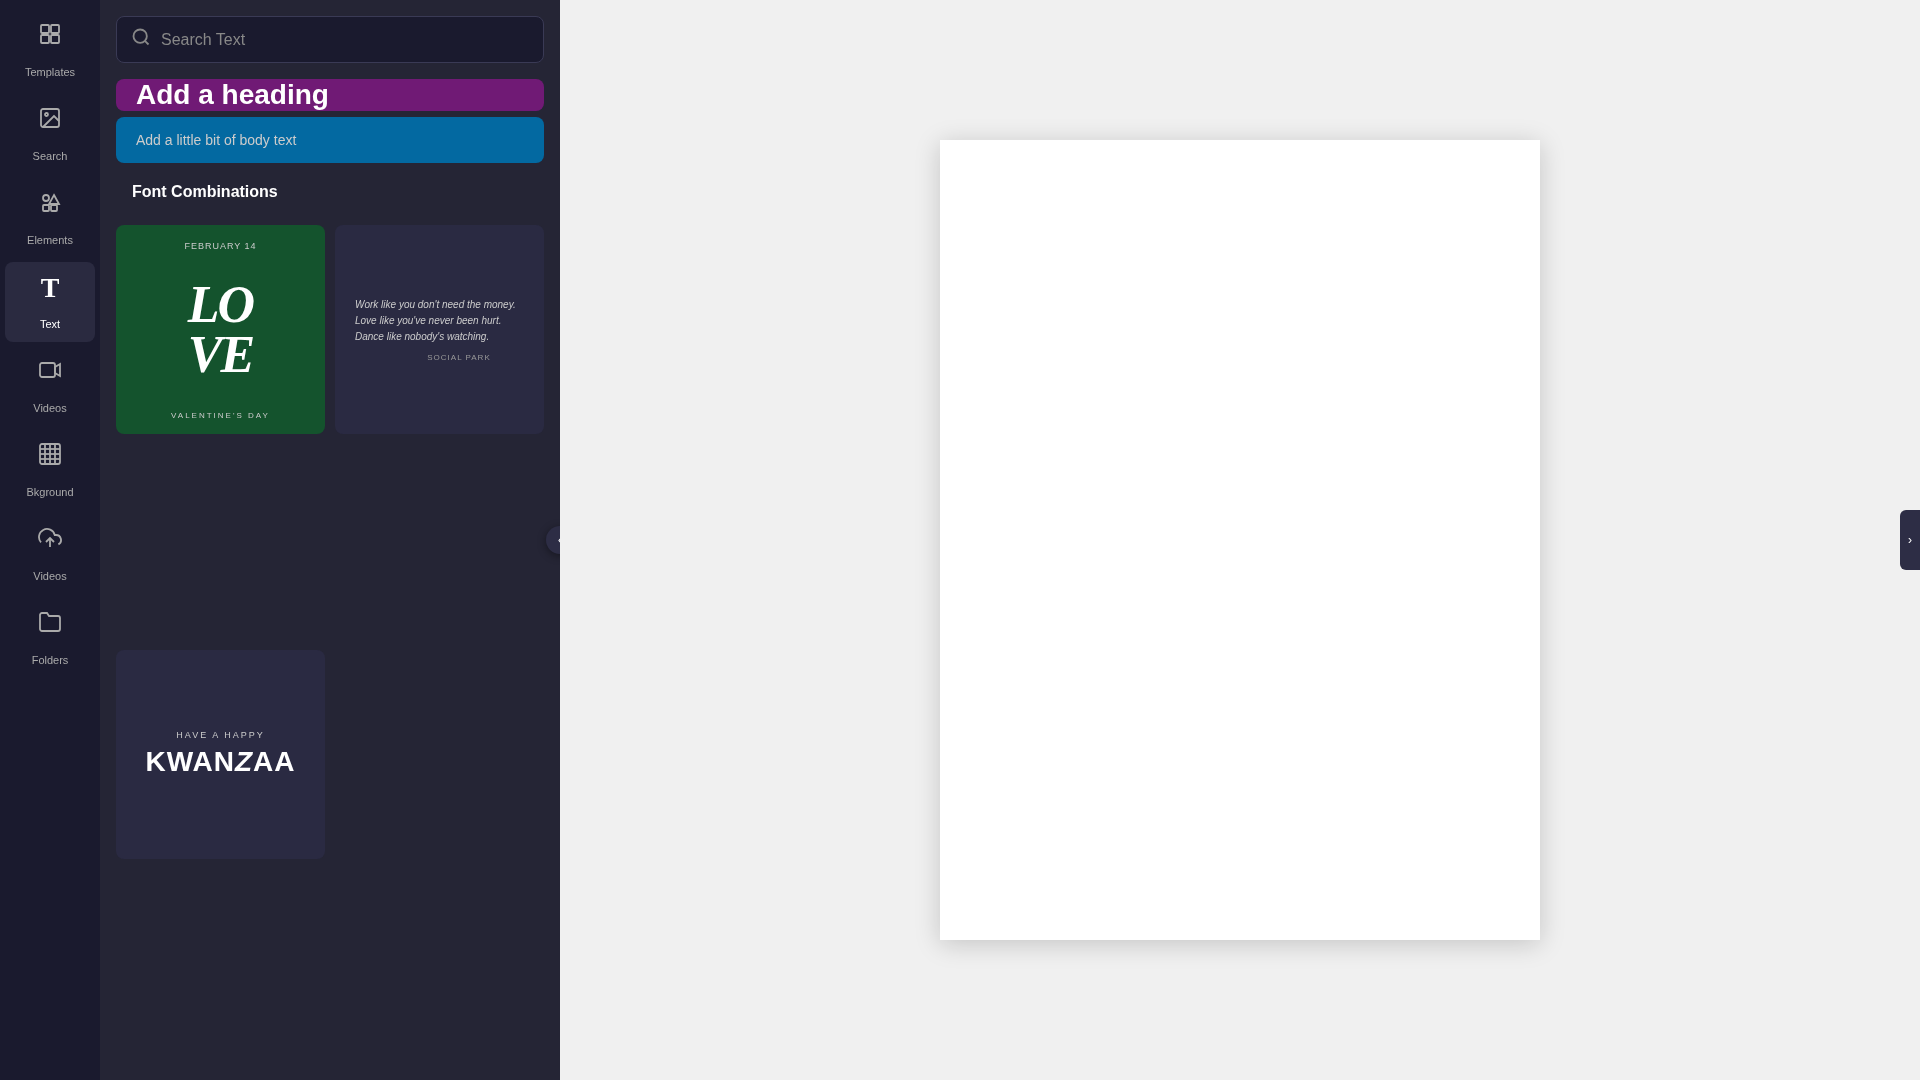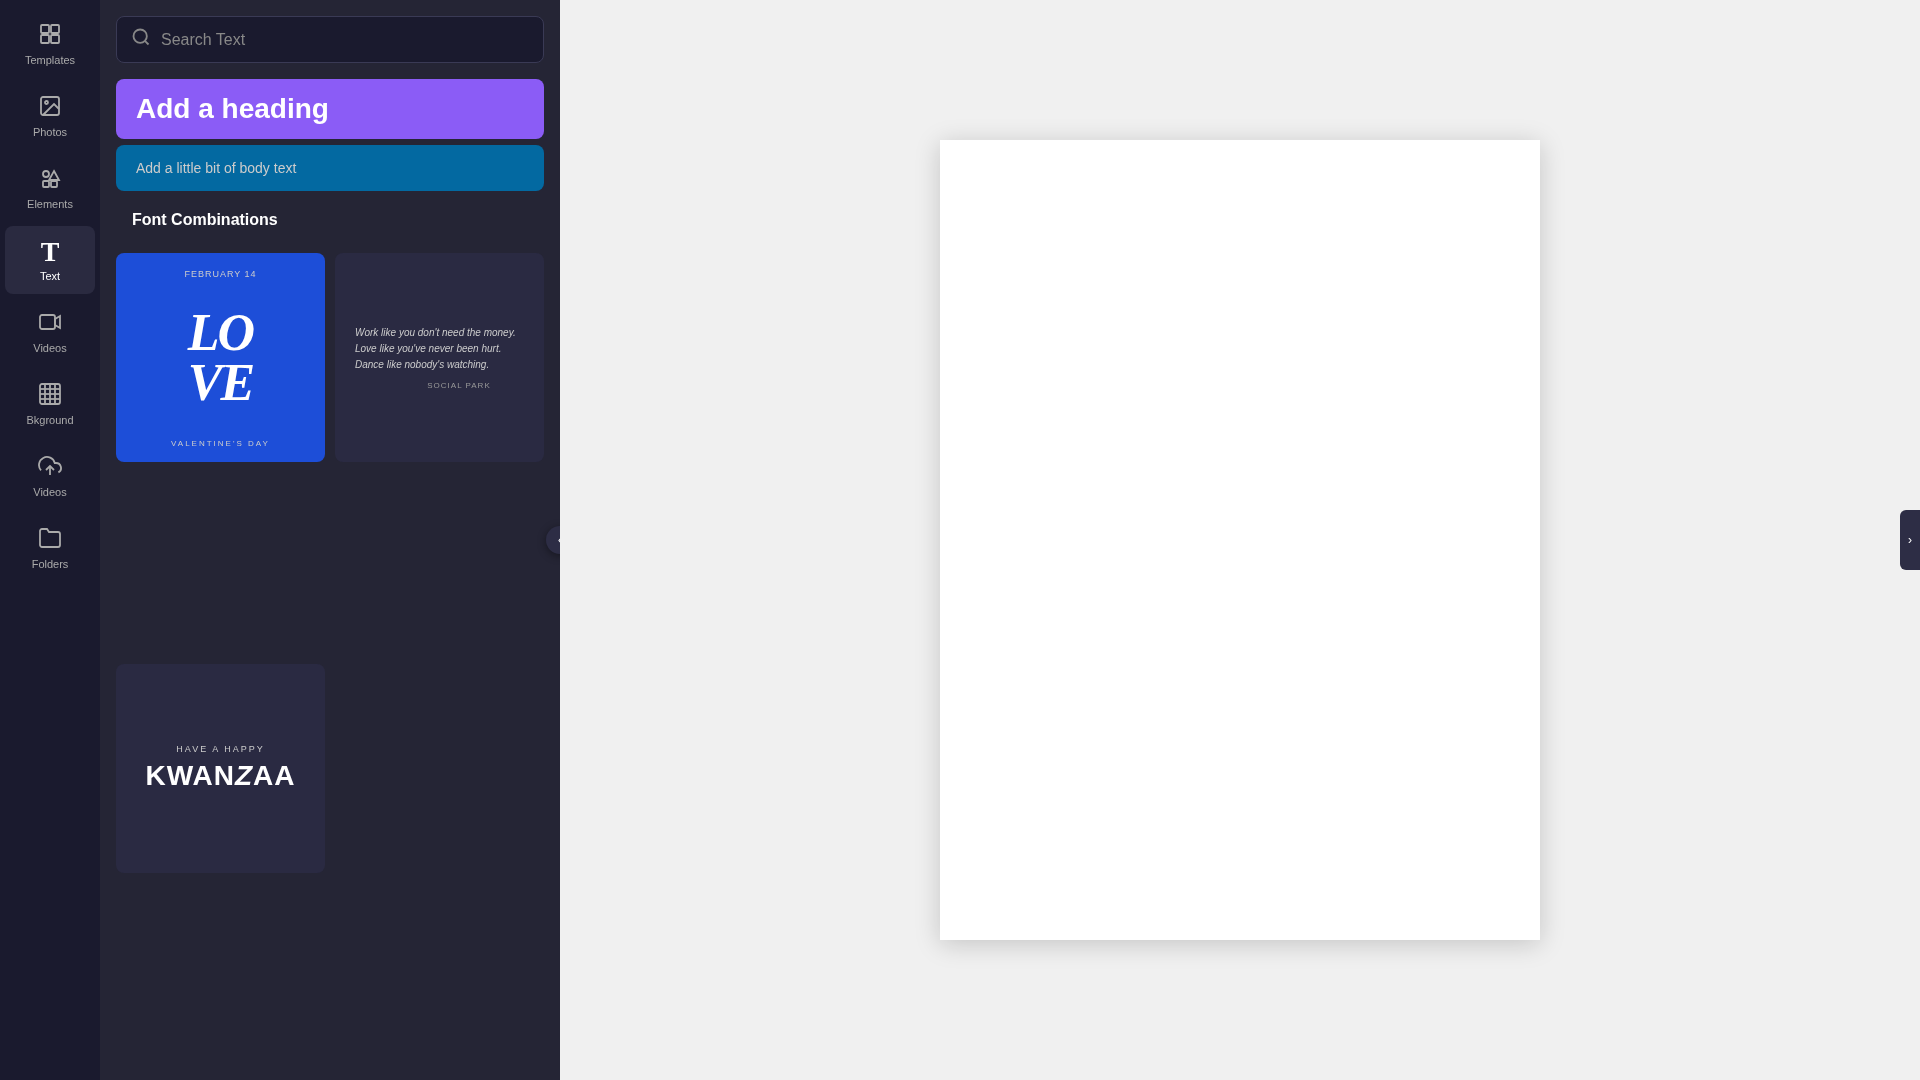--- a/index.html
+++ b/index.html
@@ -26,21 +26,21 @@
     .sidebar-item {
       display: flex;
       flex-direction: column;
       align-items: center;
       justify-content: center;
       width: 90px;
       padding: 12px 8px;
       border-radius: 8px;
       cursor: pointer;
       color: #aaa;
-      gap: 4px;
+      gap: 16px;
       transition: background 0.2s;
     }
     .sidebar-item.active {
       background: #2a2a40;
       color: #fff;
     }
     .sidebar-icon {
       font-size: 22px;
       line-height: 1;
     }
@@ -91,23 +91,23 @@
     }
 
     
     .text-options {
       padding: 0 16px;
       display: flex;
       flex-direction: column;
       gap: 6px;
     }
     .text-option-heading {
-      background: #8b5cf6;
-      border-radius: 8px;
-      padding: 14px 20px;
+      background: #701a75;
+      border-radius: 8px;
+      padding: 0 20px;
       cursor: pointer;
       transition: background 0.2s;
     }
     .heading-text {
       color: #ffffff;
       font-size: 28px;
       font-weight: 800;
     }
     .text-option-subheading {
       background: #2d2d45;
@@ -159,21 +159,21 @@
       transition: transform 0.2s;
       aspect-ratio: 1;
       display: flex;
       align-items: center;
       justify-content: center;
       position: relative;
     }
 
     
     .card-love {
-      background: #1d4ed8;
+      background: #14532d;
       flex-direction: column;
       gap: 2px;
     }
     .card-love-date {
       color: #ccc;
       font-size: 9px;
       letter-spacing: 1px;
       text-transform: uppercase;
       position: absolute;
       top: 16px;
@@ -338,21 +338,21 @@
     <span class="sidebar-label">Templates</span>
   </div>
   <div class="sidebar-item">
     <span class="sidebar-icon">
       <svg width="24" height="24" viewBox="0 0 24 24" fill="none" stroke="currentColor" stroke-width="1.8">
         <rect x="3" y="3" width="18" height="18" rx="2"></rect>
         <circle cx="8.5" cy="8.5" r="1.5"></circle>
         <path d="M21 15l-5-5L5 21"></path>
       </svg>
     </span>
-    <span class="sidebar-label">Photos</span>
+    <span class="sidebar-label">Search</span>
   </div>
   <div class="sidebar-item">
     <span class="sidebar-icon">
       <svg width="24" height="24" viewBox="0 0 24 24" fill="none" stroke="currentColor" stroke-width="1.8">
         <circle cx="8" cy="8" r="3"></circle>
         <polygon points="16,5 21,14 11,14"></polygon>
         <rect x="5" y="15" width="6" height="6" rx="1"></rect>
         <rect x="13" y="15" width="6" height="6" rx="1"></rect>
       </svg>
     </span>

